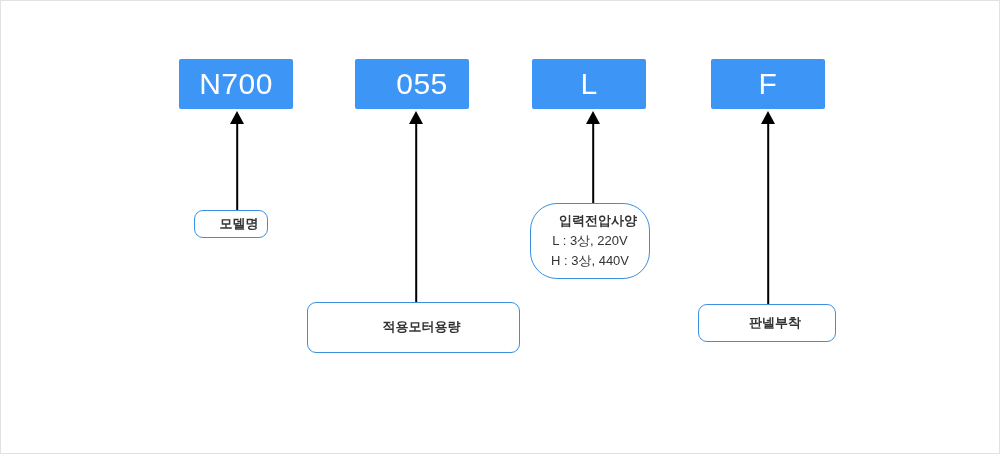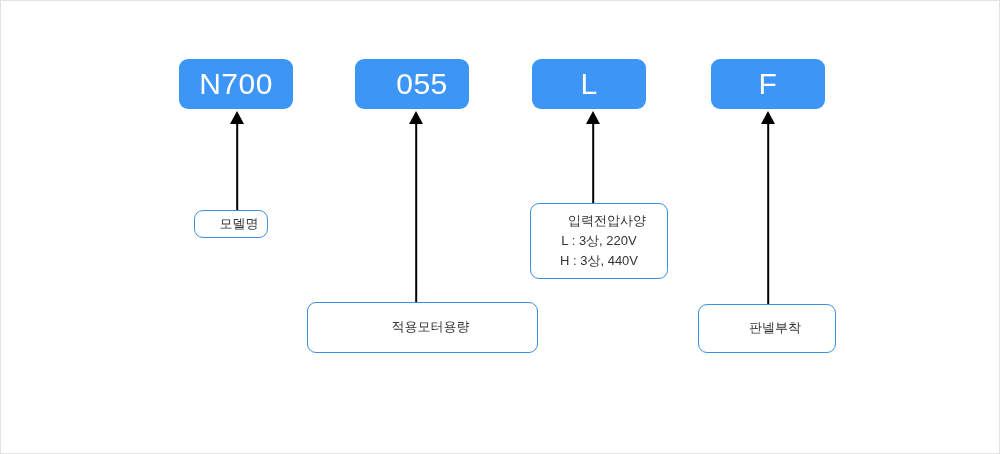--- a/index.html
+++ b/index.html
@@ -20,21 +20,21 @@
     overflow: hidden;
   }
 
   
   .chip {
     position: absolute;
     display: flex;
     align-items: center;
     justify-content: center;
     background: #3d95f5;
-    border-radius: 9px;
+    border-radius: 2px;
     color: #ffffff;
     font-size: 30px;
     font-weight: 400;
     letter-spacing: 0.5px;
     line-height: 1;
     box-sizing: border-box;
     user-select: none;
   }
 
   
@@ -48,21 +48,21 @@
     border: 1px solid #3d8fe0;
     border-radius: 9px;
     box-sizing: border-box;
     color: #333333;
     font-size: 13px;
     line-height: 1.55;
     text-align: center;
     padding: 4px 8px;
   }
   .callout .line { white-space: nowrap; }
-  .callout .line.head { font-weight: 400; margin-left: 16px; }
+  .callout .line.head { font-weight: 700; margin-left: 16px; }
 
   
   .connector {
     position: absolute;
     pointer-events: none;
   }
   .connector .stem {
     position: absolute;
     left: 50%;
     transform: translateX(-50%);
@@ -121,27 +121,27 @@
 
   <div class="connector" style="left:752px; top:110px; width:30px; height:193px;">
     <div class="head"></div>
     <div class="stem"></div>
   </div>
 
   <div class="callout" style="left:193px; top:209px; width:74px; height:28px;">
     <span class="line head">모델명</span>
   </div>
 
-  <div class="callout" style="left:306px; top:301px; width:231px; height:51px;">
+  <div class="callout" style="left:306px; top:301px; width:213px; height:51px;">
     <span class="line head">적용모터용량</span>
   </div>
 
-  <div class="callout" style="left:529px; top:202px; width:138px; height:76px;">
+  <div class="callout" style="left:529px; top:202px; width:120px; height:76px;border-radius:27px;">
     <span class="line head">입력전압사양</span>
     <span class="line">L : 3상, 220V</span>
     <span class="line">H : 3상, 440V</span>
   </div>
 
-  <div class="callout" style="left:697px; top:303px; width:138px; height:49px;">
+  <div class="callout" style="left:697px; top:303px; width:138px; height:38px;">
     <span class="line head">판넬부착</span>
   </div>
 
 </div>
 
 </body></html>

